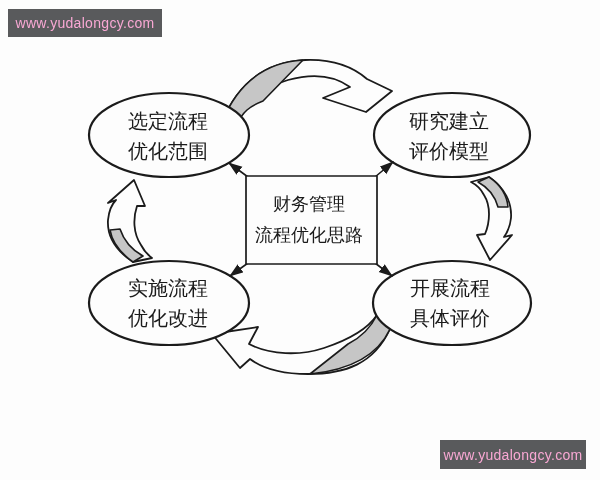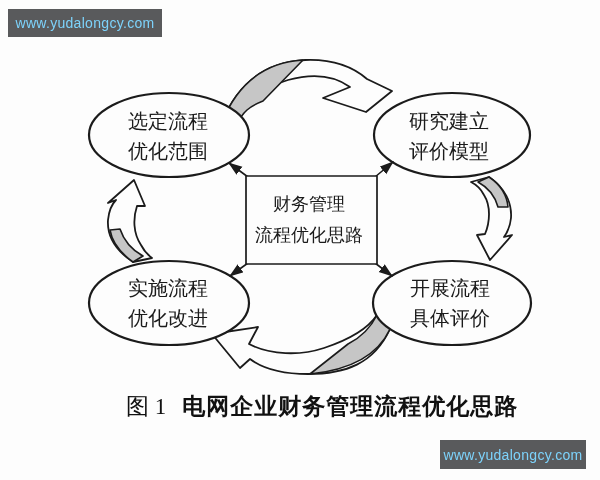--- a/index.html
+++ b/index.html
@@ -11,21 +11,21 @@
     position: relative;
     width: 600px;
     height: 480px;
     background: #fdfdfd;
     overflow: hidden;
     font-family: "Liberation Serif", "DejaVu Serif", serif;
   }
   .watermark {
     position: absolute;
     background: #595a5c;
-    color: #7dd3fc;
+    color: #f9a8d4;
     font-family: "Liberation Sans", "DejaVu Sans", sans-serif;
     font-size: 14px;
     display: flex;
     align-items: center;
     justify-content: center;
     letter-spacing: 0.3px;
   }
   .wm-top  { left: 8px;   top: 9px;   width: 154px; height: 28px; }
   .wm-bottom { left: 440px; top: 440px; width: 146px; height: 29px; }
   .diagram {
@@ -115,19 +115,16 @@
     <text class="node-text" x="168" y="295" text-anchor="middle">实施流程</text>
     <text class="node-text" x="168" y="325" text-anchor="middle">优化改进</text>
 
     <text class="node-text" x="450" y="295" text-anchor="middle">开展流程</text>
     <text class="node-text" x="450" y="325" text-anchor="middle">具体评价</text>
 
     <text class="box-text" x="309" y="210" text-anchor="middle">财务管理</text>
     <text class="box-text" x="309" y="241" text-anchor="middle">流程优化思路</text>
   </svg>
 
-  <div class="caption">
-    <span class="cap-label">图 1</span><span class="cap-title">电网企业财务管理流程优化思路</span>
-  </div>
 
   <div class="watermark wm-bottom">www.yudalongcy.com</div>
 
 </div>
 
 </body></html>

